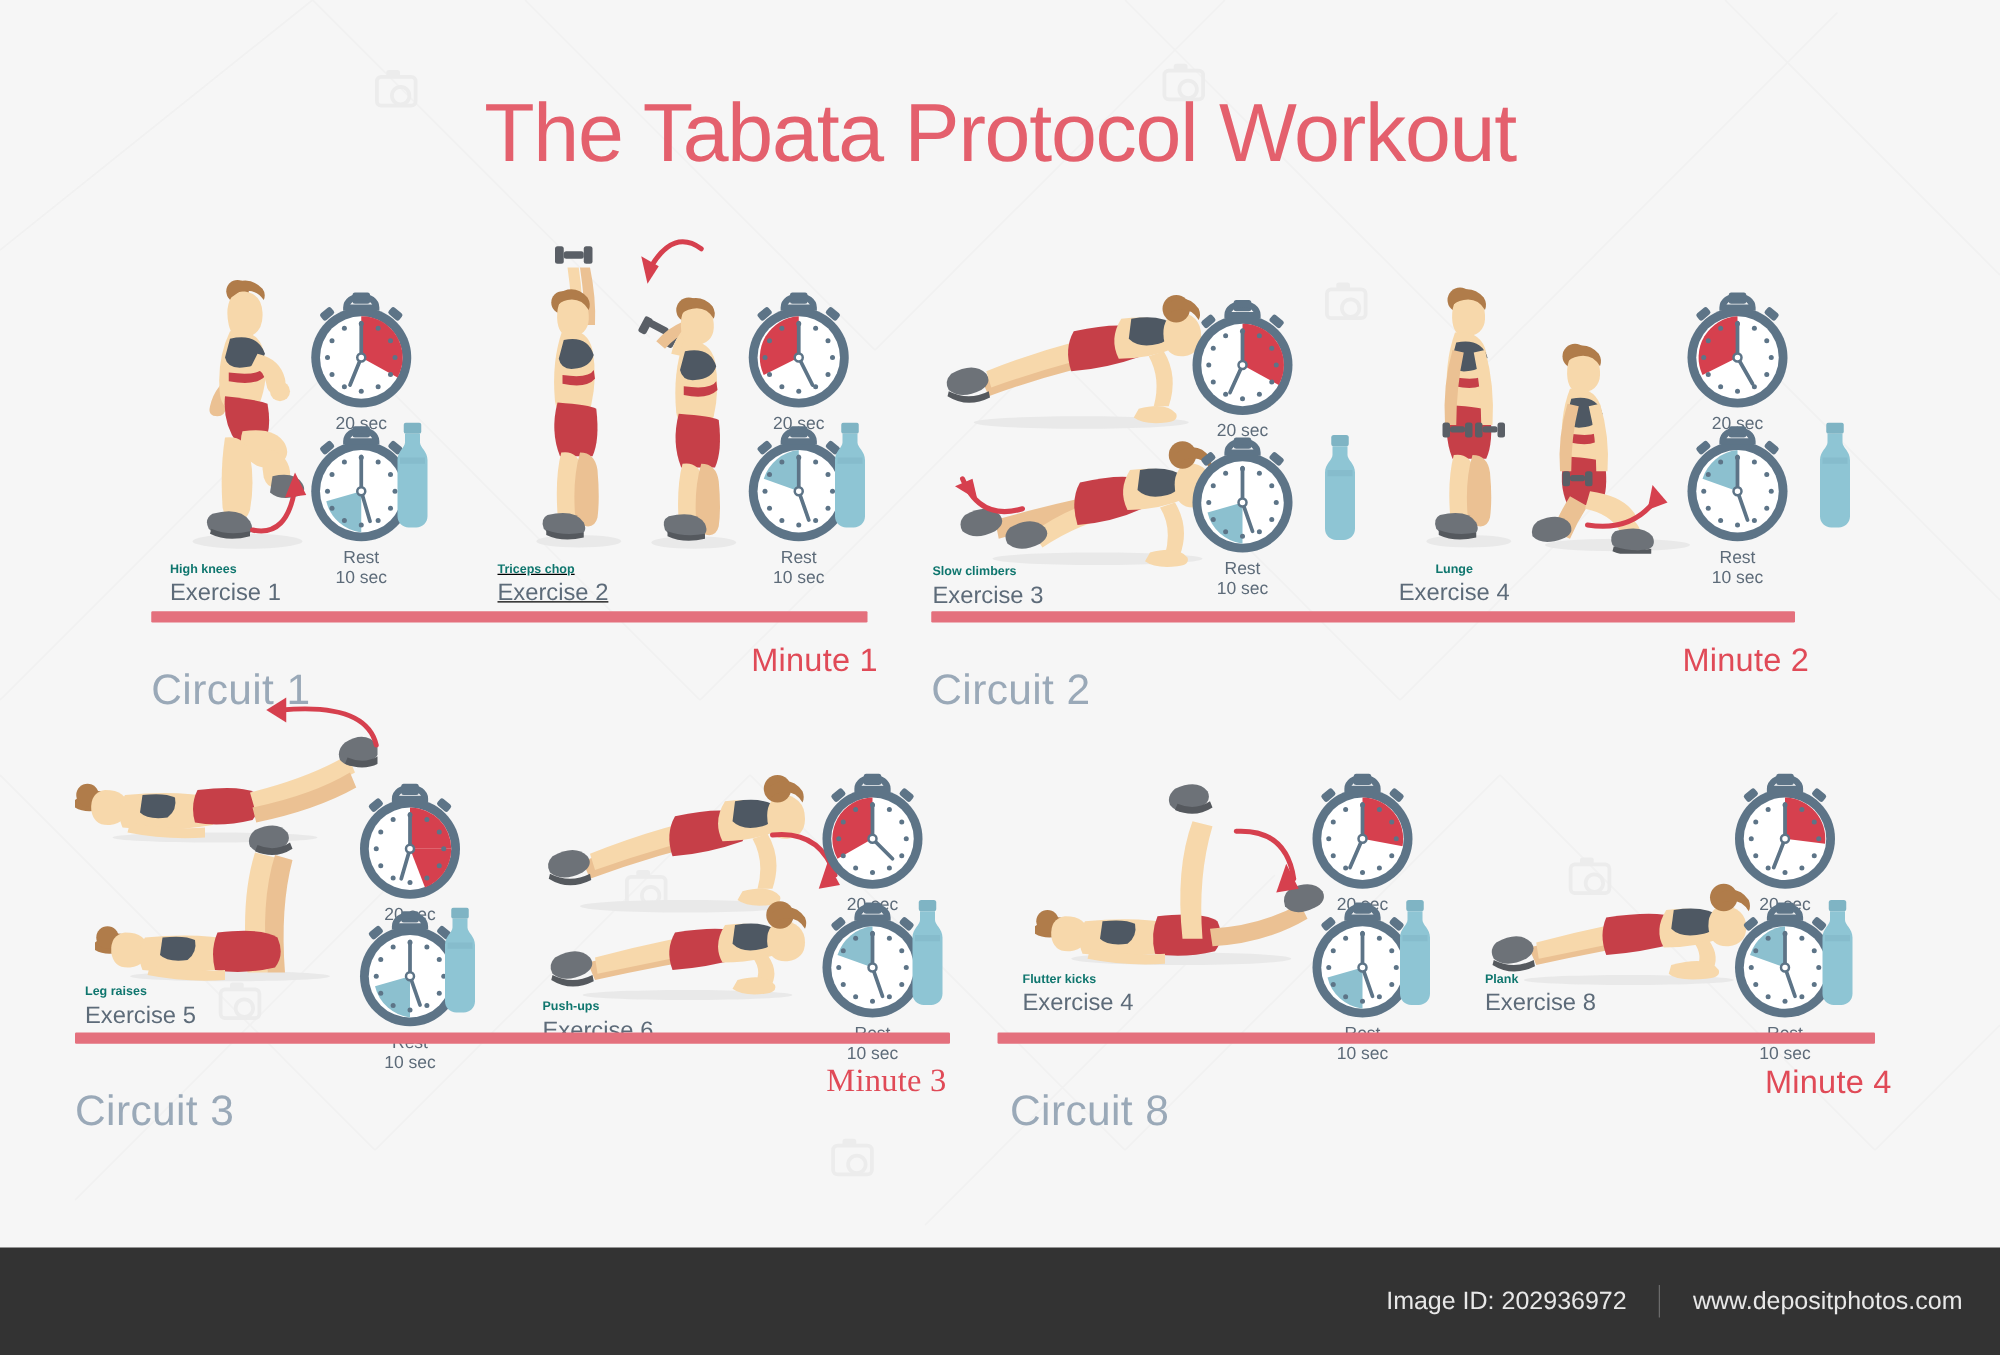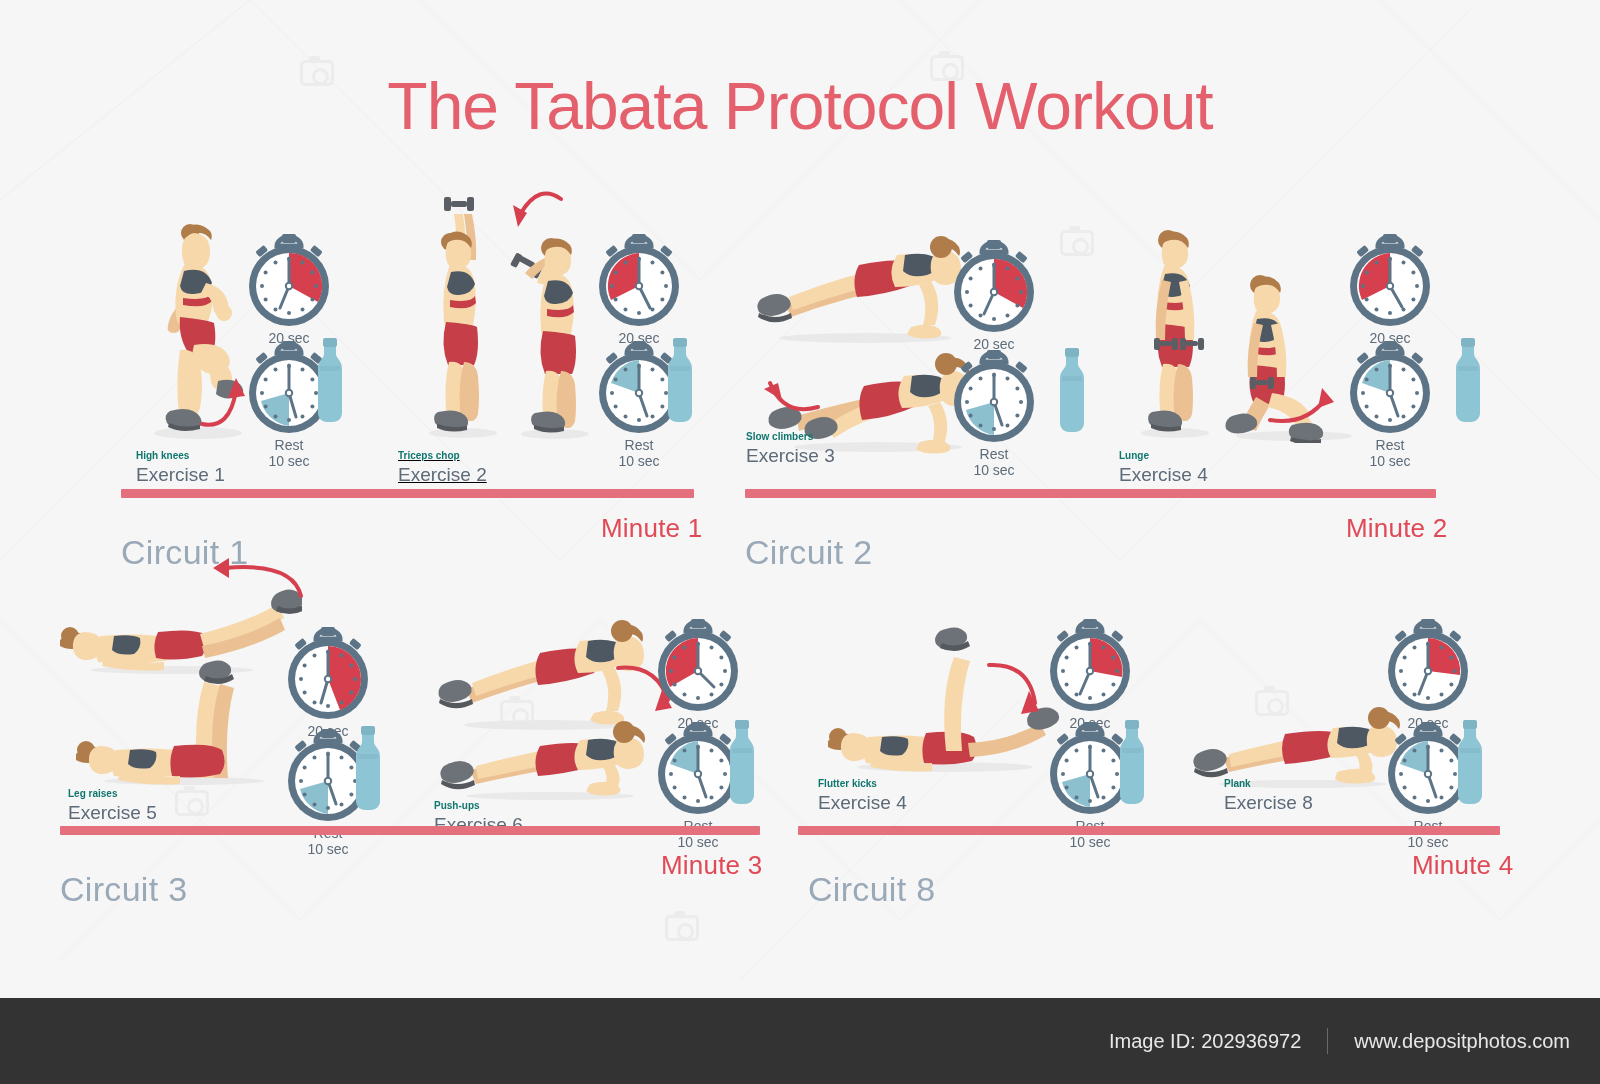--- a/index.html
+++ b/index.html
@@ -429,21 +429,21 @@
       <div class="sw-cap" style="top:98px;">
         <div>Rest</div>
         <div>10 sec</div>
       </div>
     </div>
 
     <svg class="bottle" style="left:1052px; top:348px;" width="40" height="85" viewBox="0 0 40 85">
       <use href="#bottle-shape"></use>
     </svg>
 
-    <div class="ex-caption" style="left:746px; top:431px;">
+    <div class="ex-caption" style="left:746px; top:452px;">
       <div class="ex-name">Slow climbers</div>
       <div class="ex-num">Exercise 3</div>
     </div>
 
     <svg class="fig" style="left:1130px; top:218px;" width="90" height="222" viewBox="0 0 90 222">
       <ellipse cx="45" cy="215" rx="34" ry="5" fill="#e9e9e9"></ellipse>
       <circle cx="38" cy="22" r="10" fill="#b07c4a"></circle>
       <path d="M40 16 q17 0 18 18 q1 14-12 17 q-12 2-14-11 q-2-16 8-24 z" fill="#f7d8ab"></path>
       <path d="M31 18 q15-10 26 2 q3 5 1 10 q-6-10-17-8 q-7 1-10 6 z" fill="#b07c4a"></path>
       <path d="M34 48 q21-2 25 16 q4 22-1 44 q-4 12-16 11 q-12-1-14-14 q-3-32 6-57 z" fill="#f7d8ab"></path>
@@ -525,21 +525,21 @@
       <div class="sw-cap" style="top:98px;">
         <div>Rest</div>
         <div>10 sec</div>
       </div>
     </div>
 
     <svg class="bottle" style="left:1448px; top:338px;" width="40" height="85" viewBox="0 0 40 85">
       <use href="#bottle-shape"></use>
     </svg>
 
-    <div class="ex-caption" style="left:1119px; top:450px;">
+    <div class="ex-caption" style="left:1119px; top:450px;text-align:center;">
       <div class="ex-name">Lunge</div>
       <div class="ex-num">Exercise 4</div>
     </div>
 
     <div class="divider" style="left:745px; top:489px; width:691px;"></div>
     <div class="circuit-label" style="left:745px; top:505px;">Circuit 2</div>
     <div class="minute-label" style="left:1346px; top:513px;">Minute 2</div>
   </div>
 
   <div class="circuit" style="left:0; top:0;">
@@ -697,21 +697,21 @@
       <use href="#bottle-shape"></use>
     </svg>
 
     <div class="ex-caption" style="left:434px; top:800px;">
       <div class="ex-name">Push-ups</div>
       <div class="ex-num">Exercise 6</div>
     </div>
 
     <div class="divider" style="left:60px; top:826px; width:700px;"></div>
     <div class="circuit-label" style="left:60px; top:842px;">Circuit 3</div>
-    <div class="minute-label" style="left:661px; top:850px;">Minute 3</div>
+    <div class="minute-label" style="left:661px; top:850px;font-family:Liberation Serif, serif;">Minute 3</div>
   </div>
 
   <div class="circuit" style="left:0; top:0;">
 
     <svg class="fig" style="left:820px; top:625px;" width="250" height="150" viewBox="0 0 250 150">
       <ellipse cx="125" cy="142" rx="88" ry="5" fill="#e9e9e9"></ellipse>
 
       <path d="M8 116 q14-12 30-4 q4 6-4 10 q-16 6-26 0 z" fill="#b07c4a"></path>
       <circle cx="18" cy="112" r="9" fill="#b07c4a"></circle>
       <path d="M32 108 q18 0 18 14 q0 12-14 14 q-13 1-15-12 q-1-14 11-16 z" fill="#f7d8ab"></path>
@@ -815,21 +815,21 @@
       <div class="sw-cap" style="top:98px;">
         <div>Rest</div>
         <div>10 sec</div>
       </div>
     </div>
 
     <svg class="bottle" style="left:1450px; top:720px;" width="40" height="85" viewBox="0 0 40 85">
       <use href="#bottle-shape"></use>
     </svg>
 
-    <div class="ex-caption" style="left:1188px; top:778px;margin-left:36px;">
+    <div class="ex-caption" style="left:1188px; top:778px;">
       <div class="ex-name">Plank</div>
       <div class="ex-num">Exercise 8</div>
     </div>
 
     <div class="divider" style="left:798px; top:826px; width:702px;"></div>
     <div class="circuit-label" style="left:808px; top:842px;">Circuit 8</div>
     <div class="minute-label" style="left:1412px; top:850px;">Minute 4</div>
   </div>
 
   <div class="footer">

